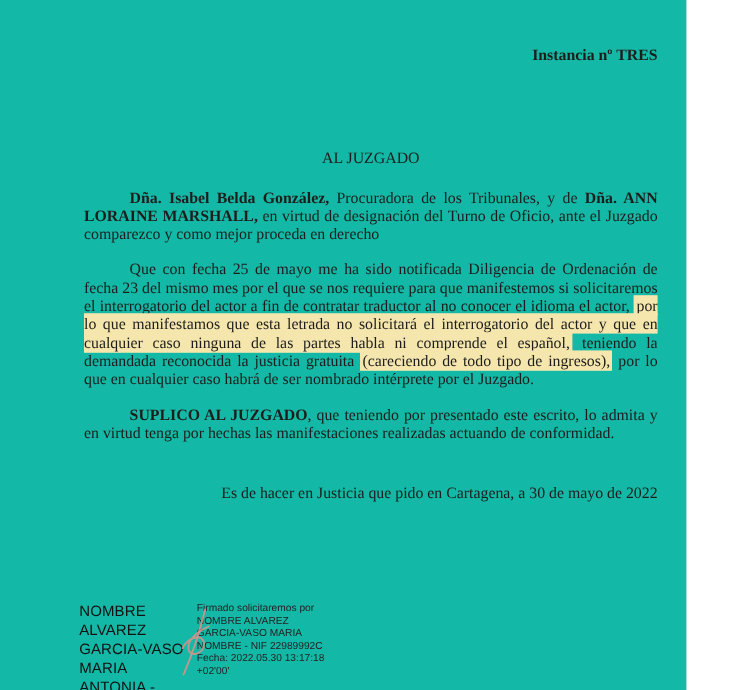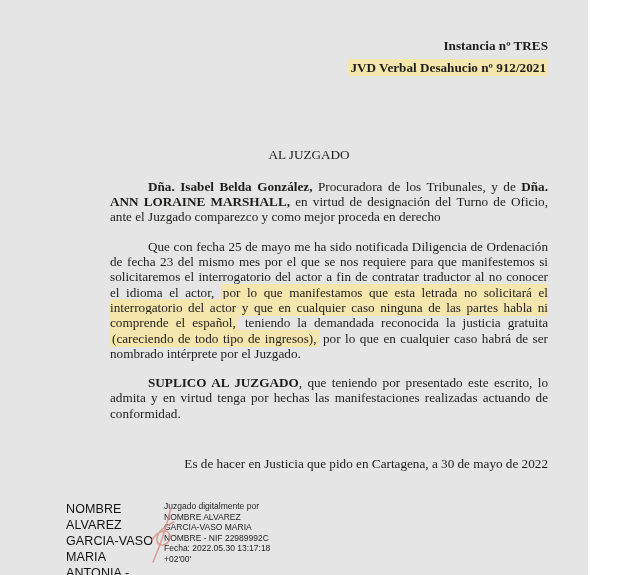--- a/index.html
+++ b/index.html
@@ -2,25 +2,26 @@
 <html><head>
 <meta charset="utf-8">
 <style>
   html, body { margin: 0; padding: 0; }
   body {
     background: #ffffff;
     font-family: "Liberation Serif", serif;
   }
   .page {
     position: relative;
-    width: 588px;
+    width: 536px;
     height: 575px;
-    background: #e5e5e5;
+    background: #14b8a6;
     color: var(--color-text, #1d1d1b);
     overflow: hidden;
+    padding-left: 36px;
   }
   .content {
     position: absolute;
     left: 70px;
     top: 0;
     width: 478px;
     font-size: 13.2px;
     line-height: 15.3px;
   }
   p { margin: 0; }
@@ -39,21 +40,21 @@
   mark {
     background: var(--color-highlight, #f5e6ad);
     color: inherit;
     padding: 1px 2px;
   }
   .title {
     margin-top: 71px;
     text-align: center;
     font-weight: normal;
   }
-  .para { text-align: justify; text-indent: 38px; margin-left: 40px; }
+  .para { text-align: justify; text-indent: 38px; }
   .intro   { margin-top: 17px; }
   .digo    { margin-top: 13px; font-weight: bold; text-indent: 38px; }
   .statement { margin-top: 14px; }
   .virtud  { margin-top: 16px; text-indent: 38px; }
   .plea    { margin-top: 14px; }
   .closing { margin-top: 35px; text-align: right; text-indent: 0; }
 
   .signature {
     position: absolute;
     left: 66px;
@@ -89,21 +90,20 @@
   }
 </style>
 </head>
 <body style="--color-highlight: #f5e6ad; --color-text: #1d1d1b; --color-signature_stroke: #d9928b;">
 
 <div class="page">
   <div class="content">
 
     <p class="instancia-line">Instancia nº TRES</p>
 
-    <p class="case-line"><mark>JVD Verbal Desahucio nº 912/2021</mark></p>
 
     <p class="title">AL JUZGADO</p>
 
     <p class="para intro"><strong>Dña. Isabel Belda González,</strong><span> Procuradora de los Tribunales, y de </span><strong>Dña. ANN LORAINE MARSHALL,</strong><span> en virtud de designación del Turno de Oficio, ante el Juzgado comparezco y como mejor proceda en derecho</span></p>
 
 
     <p class="para statement"><span>Que con fecha 25 de mayo me ha sido notificada Diligencia de Ordenación de fecha 23 del mismo mes por el que se nos requiere para que manifestemos si solicitaremos el interrogatorio del actor a fin de contratar traductor al no conocer el idioma el actor, </span><mark>por lo que manifestamos que esta letrada no solicitará el interrogatorio del actor y que en cualquier caso ninguna de las partes habla ni comprende el español,</mark><span> teniendo la demandada reconocida la justicia gratuita </span><mark>(careciendo de todo tipo de ingresos),</mark><span> por lo que en cualquier caso habrá de ser nombrado intérprete por el Juzgado.</span></p>
 
 
     <p class="para plea"><strong>SUPLICO AL JUZGADO</strong><span>, que teniendo por presentado este escrito, lo admita y en virtud tenga por hechas las manifestaciones realizadas actuando de conformidad.</span></p>
@@ -117,21 +117,21 @@
       <div>NOMBRE ALVAREZ</div>
       <div>GARCIA-VASO</div>
       <div>MARIA ANTONIA -</div>
 
     </div>
     <svg class="sig-flourish" width="26" height="58" viewBox="0 0 26 58" aria-hidden="true">
       <path d="M 21 2 C 17 18, 11 38, 3 56"></path>
       <path d="M 2 34 C 8 24, 19 22, 20 30 C 21 38, 9 43, 7 35 C 6 28, 13 21, 24 16"></path>
     </svg>
     <div class="sig-details">
-      <div>Juzgado digitalmente por</div>
+      <div>Firmado solicitaremos por</div>
       <div>NOMBRE ALVAREZ</div>
       <div>GARCIA-VASO MARIA</div>
       <div>NOMBRE - NIF 22989992C</div>
       <div>Fecha: 2022.05.30 13:17:18</div>
       <div>+02'00'</div>
     </div>
   </div>
 </div>
 
 </body></html>

